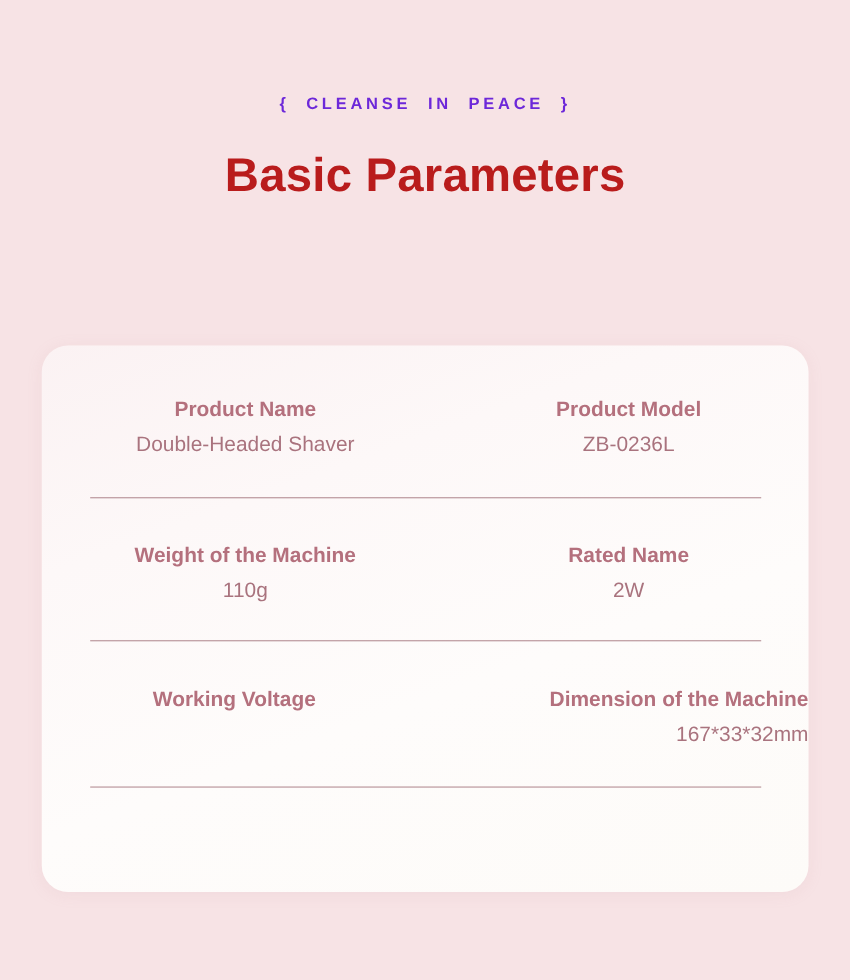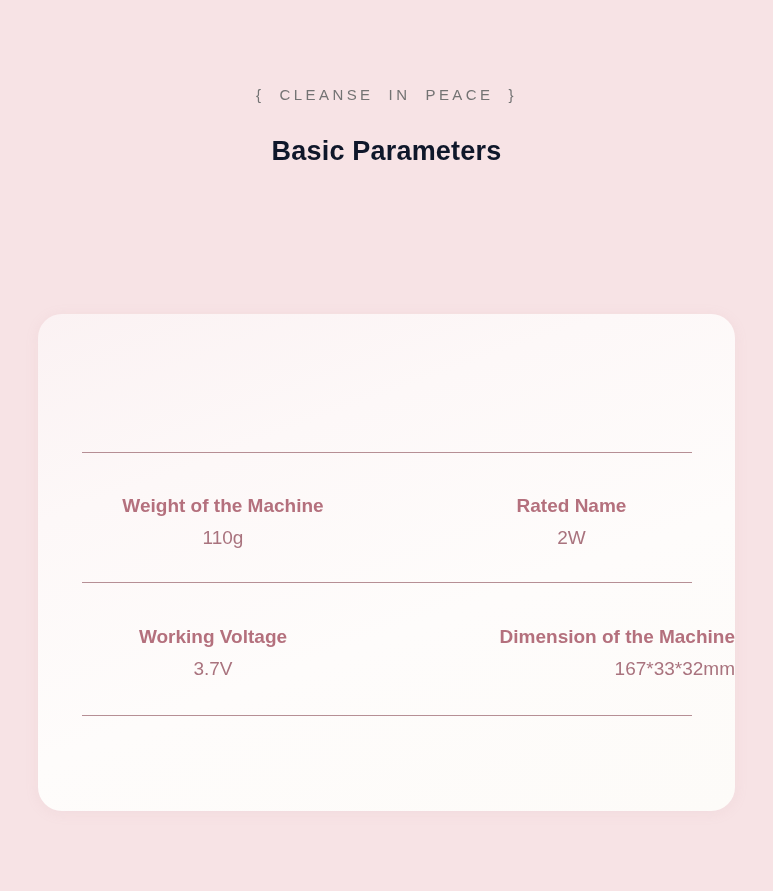--- a/index.html
+++ b/index.html
@@ -20,29 +20,29 @@
     position: absolute;
     top: 0;
     left: 0;
     width: 773px;
     text-align: center;
   }
   .eyebrow {
     margin-top: 86px;
     font-size: 15px;
     letter-spacing: 3.4px;
-    color: #737373;
-    font-weight: 400;
+    color: #6d28d9;
+    font-weight: 700;
     white-space: pre;
   }
   .page-title {
     margin-top: 33px;
-    font-size: 27px;
+    font-size: 43px;
     font-weight: bold;
-    color: #0f172a;
+    color: #b91c1c;
     letter-spacing: 0.2px;
   }
 
   
   .spec-card {
     position: absolute;
     left: 38px;
     top: 314px;
     width: 697px;
     height: 497px;
@@ -117,20 +117,30 @@
 
 <div class="header">
   <div class="eyebrow">{  CLEANSE  IN  PEACE  }</div>
   <div class="page-title">Basic Parameters</div>
 </div>
 
 <div class="spec-card">
   <div class="rows">
 
     <div class="spec-row row-1">
+      <div class="cells">
+        <div class="cell cell-a">
+          <div class="cell-label">Product Name</div>
+          <div class="cell-value">Double-Headed Shaver</div>
+        </div>
+        <div class="cell cell-b">
+          <div class="cell-label">Product Model</div>
+          <div class="cell-value">ZB-0236L</div>
+        </div>
+      </div>
       <div class="divider"></div>
     </div>
 
     <div class="spec-row row-2">
       <div class="cells">
         <div class="cell cell-a">
           <div class="cell-label">Weight of the Machine</div>
           <div class="cell-value">110g</div>
         </div>
         <div class="cell cell-b">
@@ -138,21 +148,20 @@
           <div class="cell-value">2W</div>
         </div>
       </div>
       <div class="divider"></div>
     </div>
 
     <div class="spec-row row-3">
       <div class="cells">
         <div class="cell cell-a">
           <div class="cell-label">Working Voltage</div>
-          <div class="cell-value">3.7V</div>
         </div>
         <div class="cell cell-b">
           <div class="cell-label">Dimension of the Machine</div>
           <div class="cell-value">167*33*32mm</div>
         </div>
       </div>
       <div class="divider"></div>
     </div>
 
   </div>

